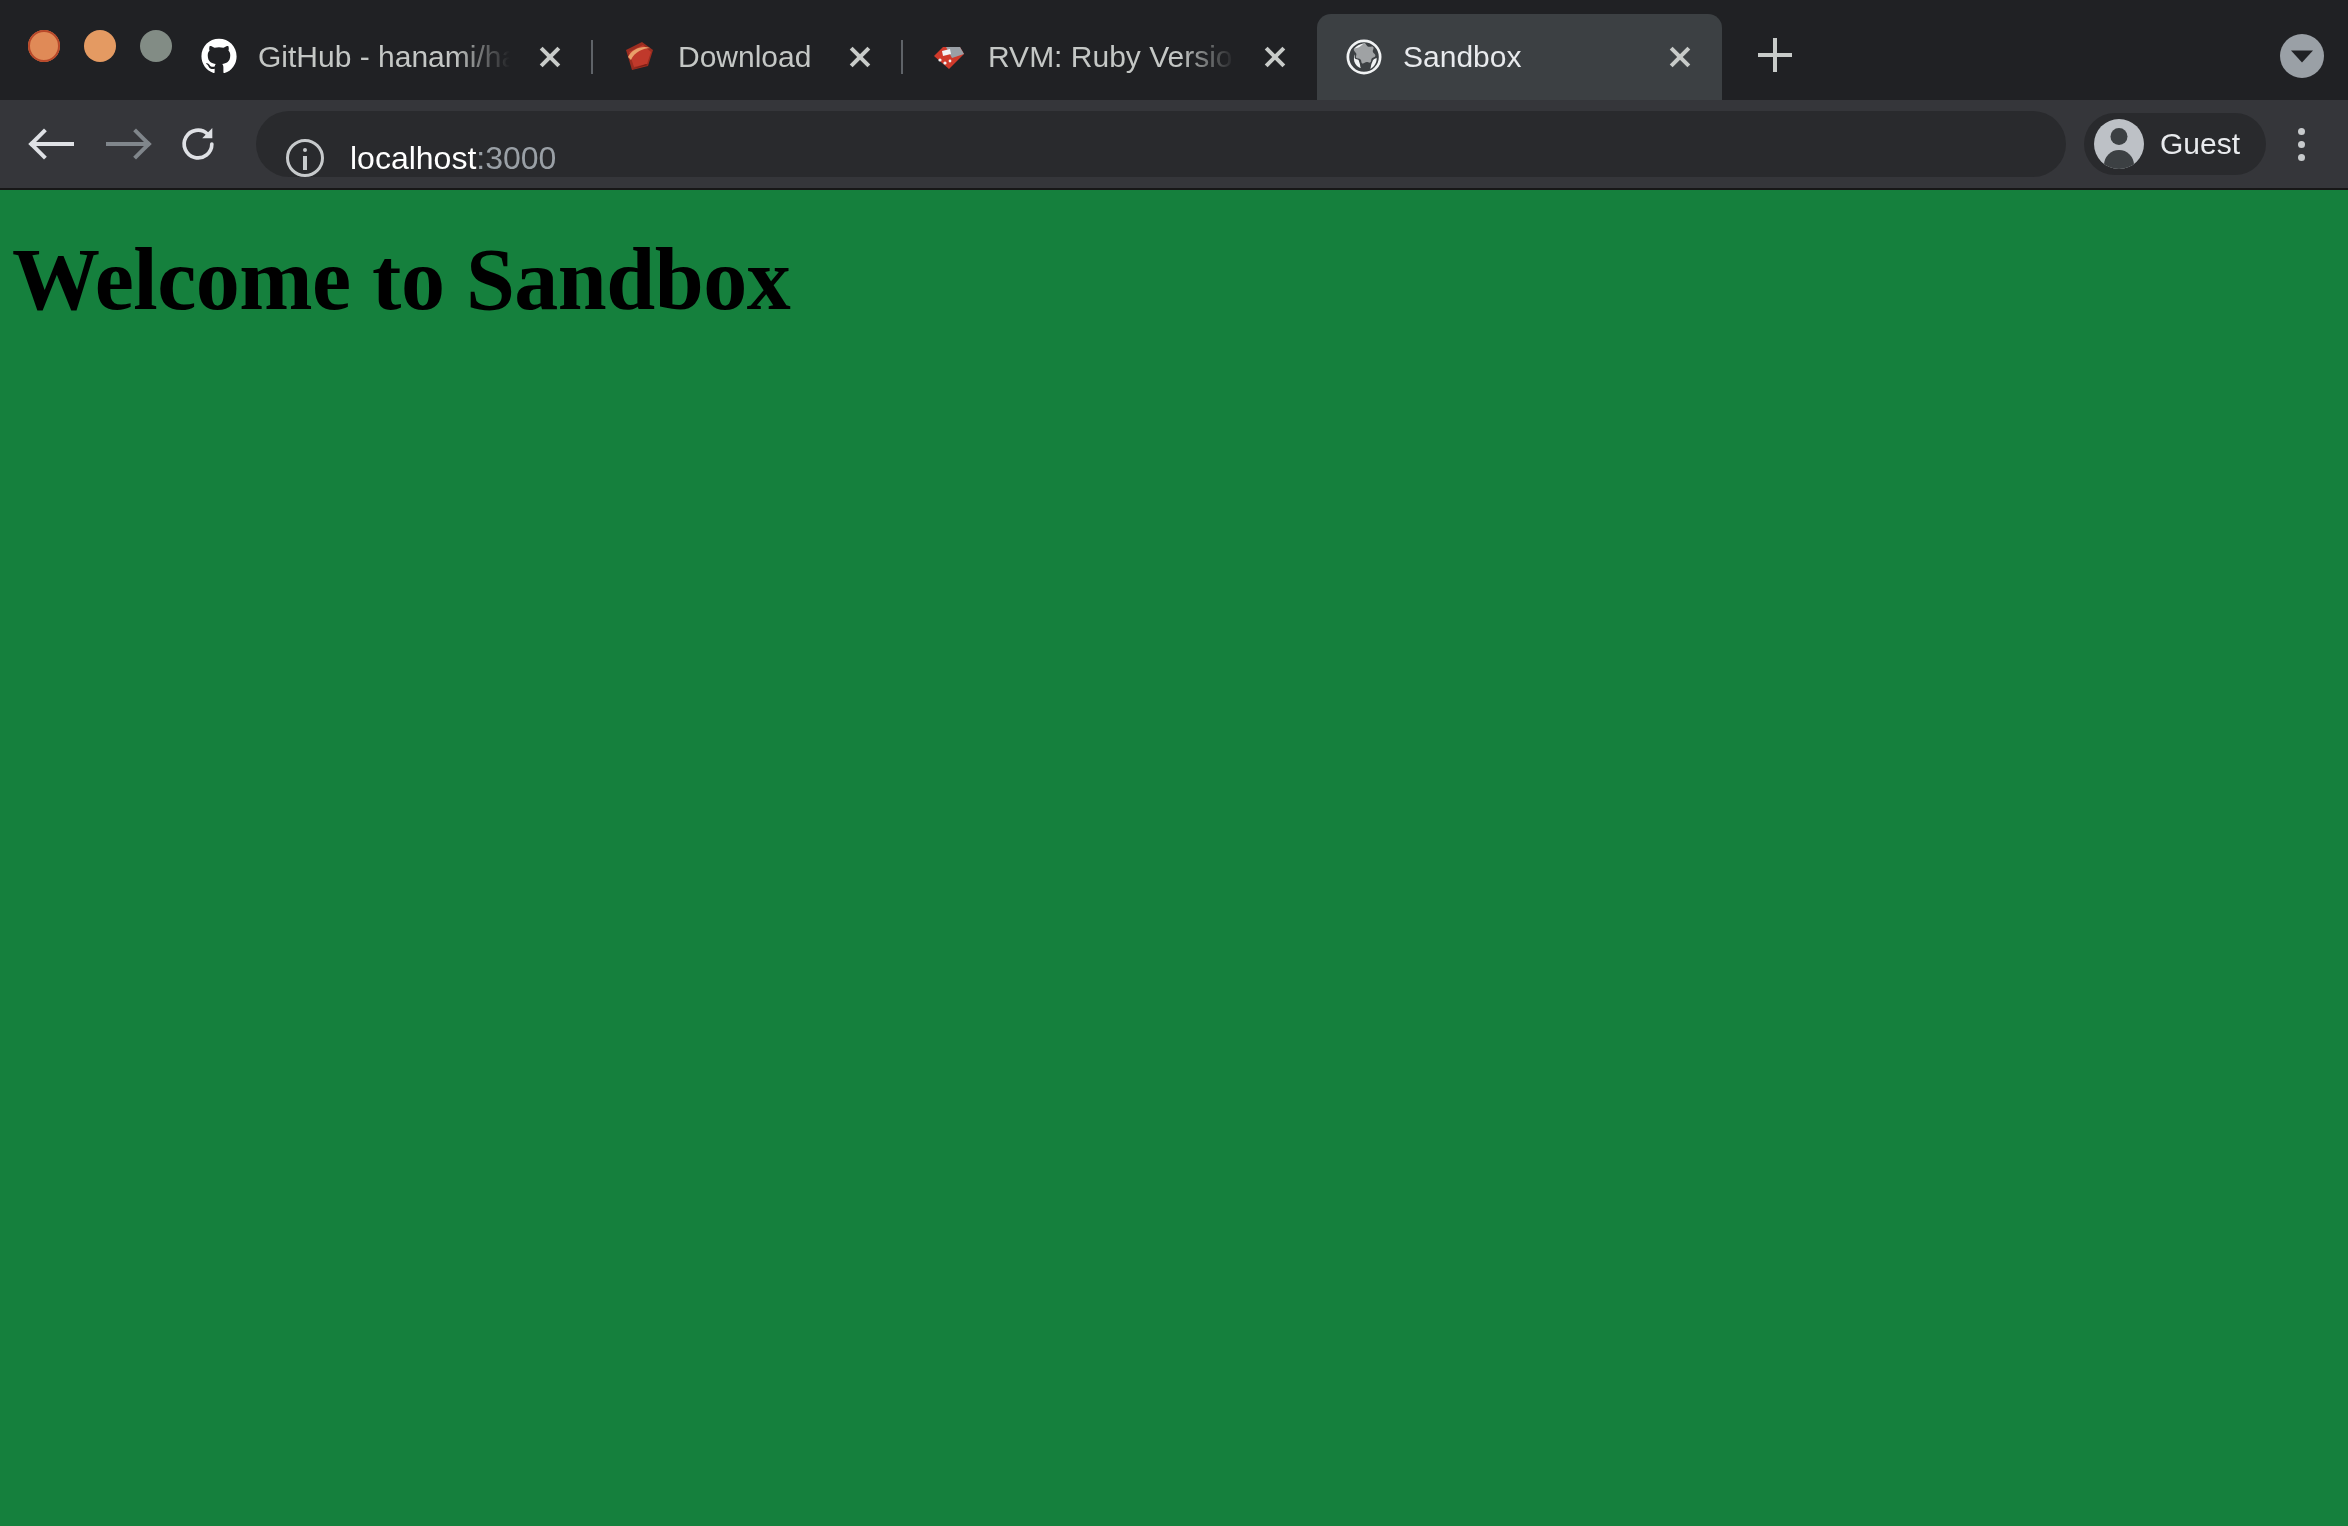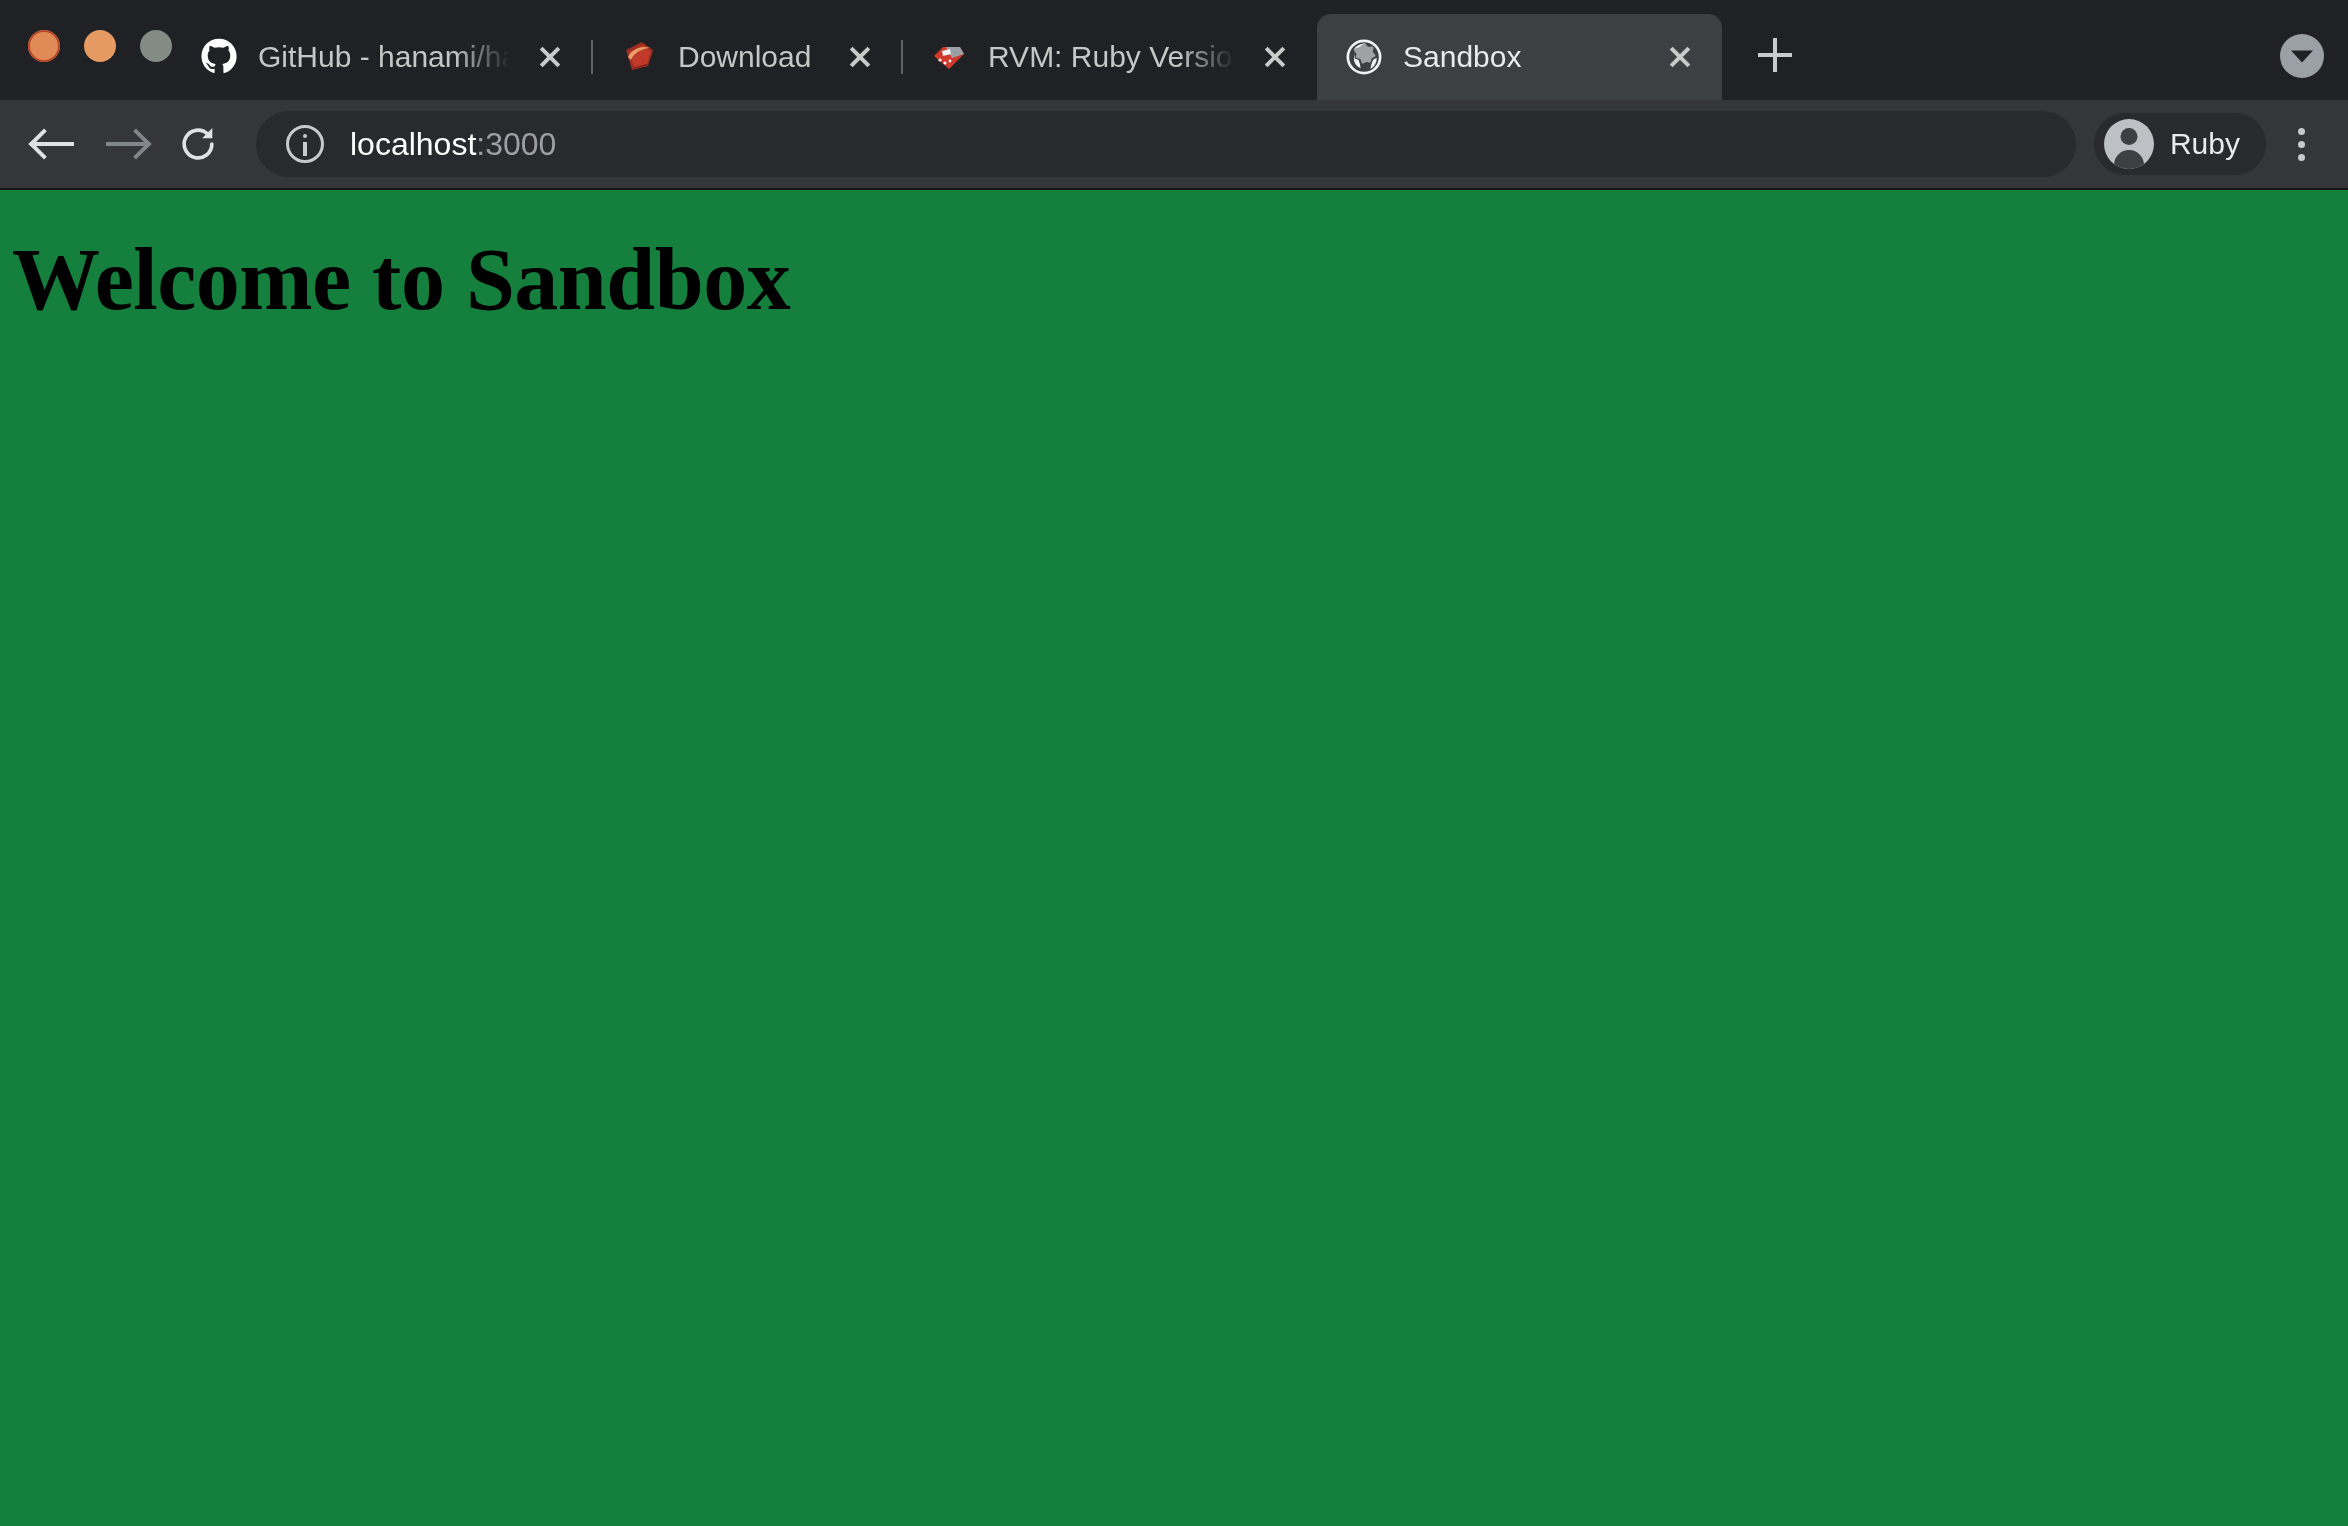--- a/index.html
+++ b/index.html
@@ -139,21 +139,21 @@
 
   .reload { width:40px; height:40px; color:#dfe1e5; }
 
   .omnibox {
     flex:1 1 auto;
     height:66px;
     background:#292a2d;
     border-radius:33px;
     margin:0 18px 0 22px;
     display:flex;
-    align-items:center;
+    align-items:flex-end;
     padding:0 30px;
     gap:26px;
     min-width:0;
   }
   .info-icon {
     width:38px; height:38px; flex:0 0 38px;
     border:3px solid #c7cacc; border-radius:50%;
     position:relative;
   }
   .info-icon::before {
@@ -314,21 +314,21 @@
       </svg>
     </div>
 
     <div class="omnibox">
       <span class="info-icon"></span>
       <span class="url"><span class="host">localhost</span><span class="port">:3000</span></span>
     </div>
 
     <div class="profile">
       <span class="avatar"></span>
-      <span class="profile-label">Ruby</span>
+      <span class="profile-label">Guest</span>
     </div>
 
     <div class="kebab">
       <span></span>
       <span></span>
       <span></span>
     </div>
   </div>
 
   <div class="content">

